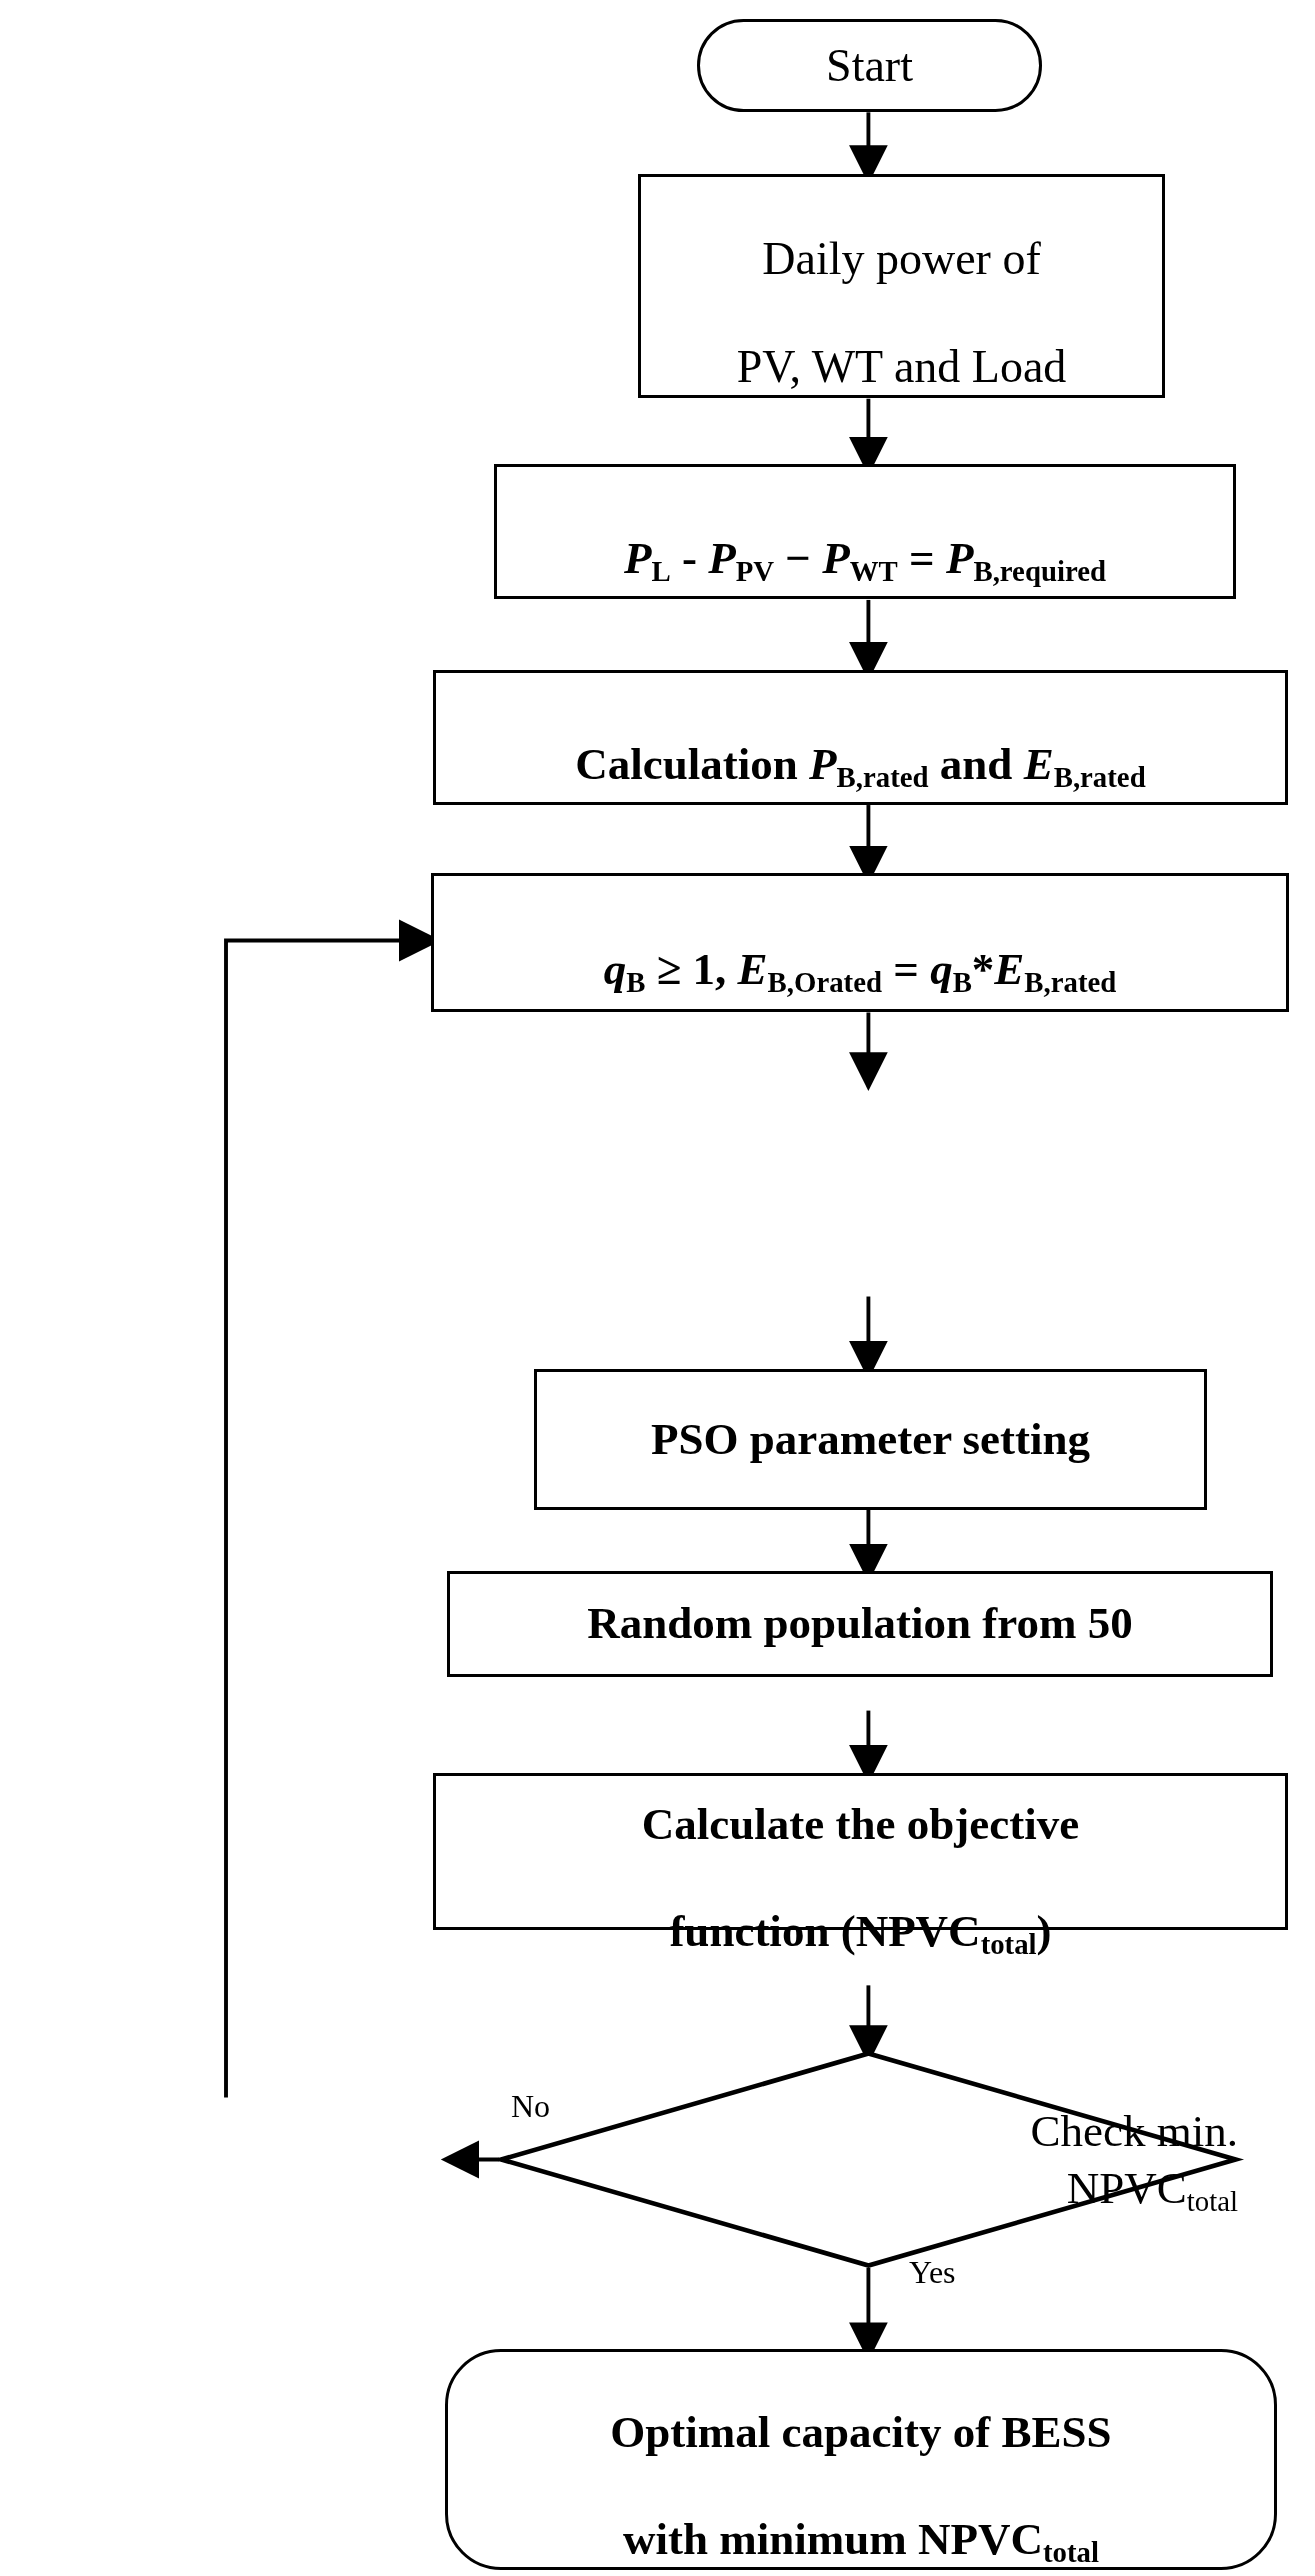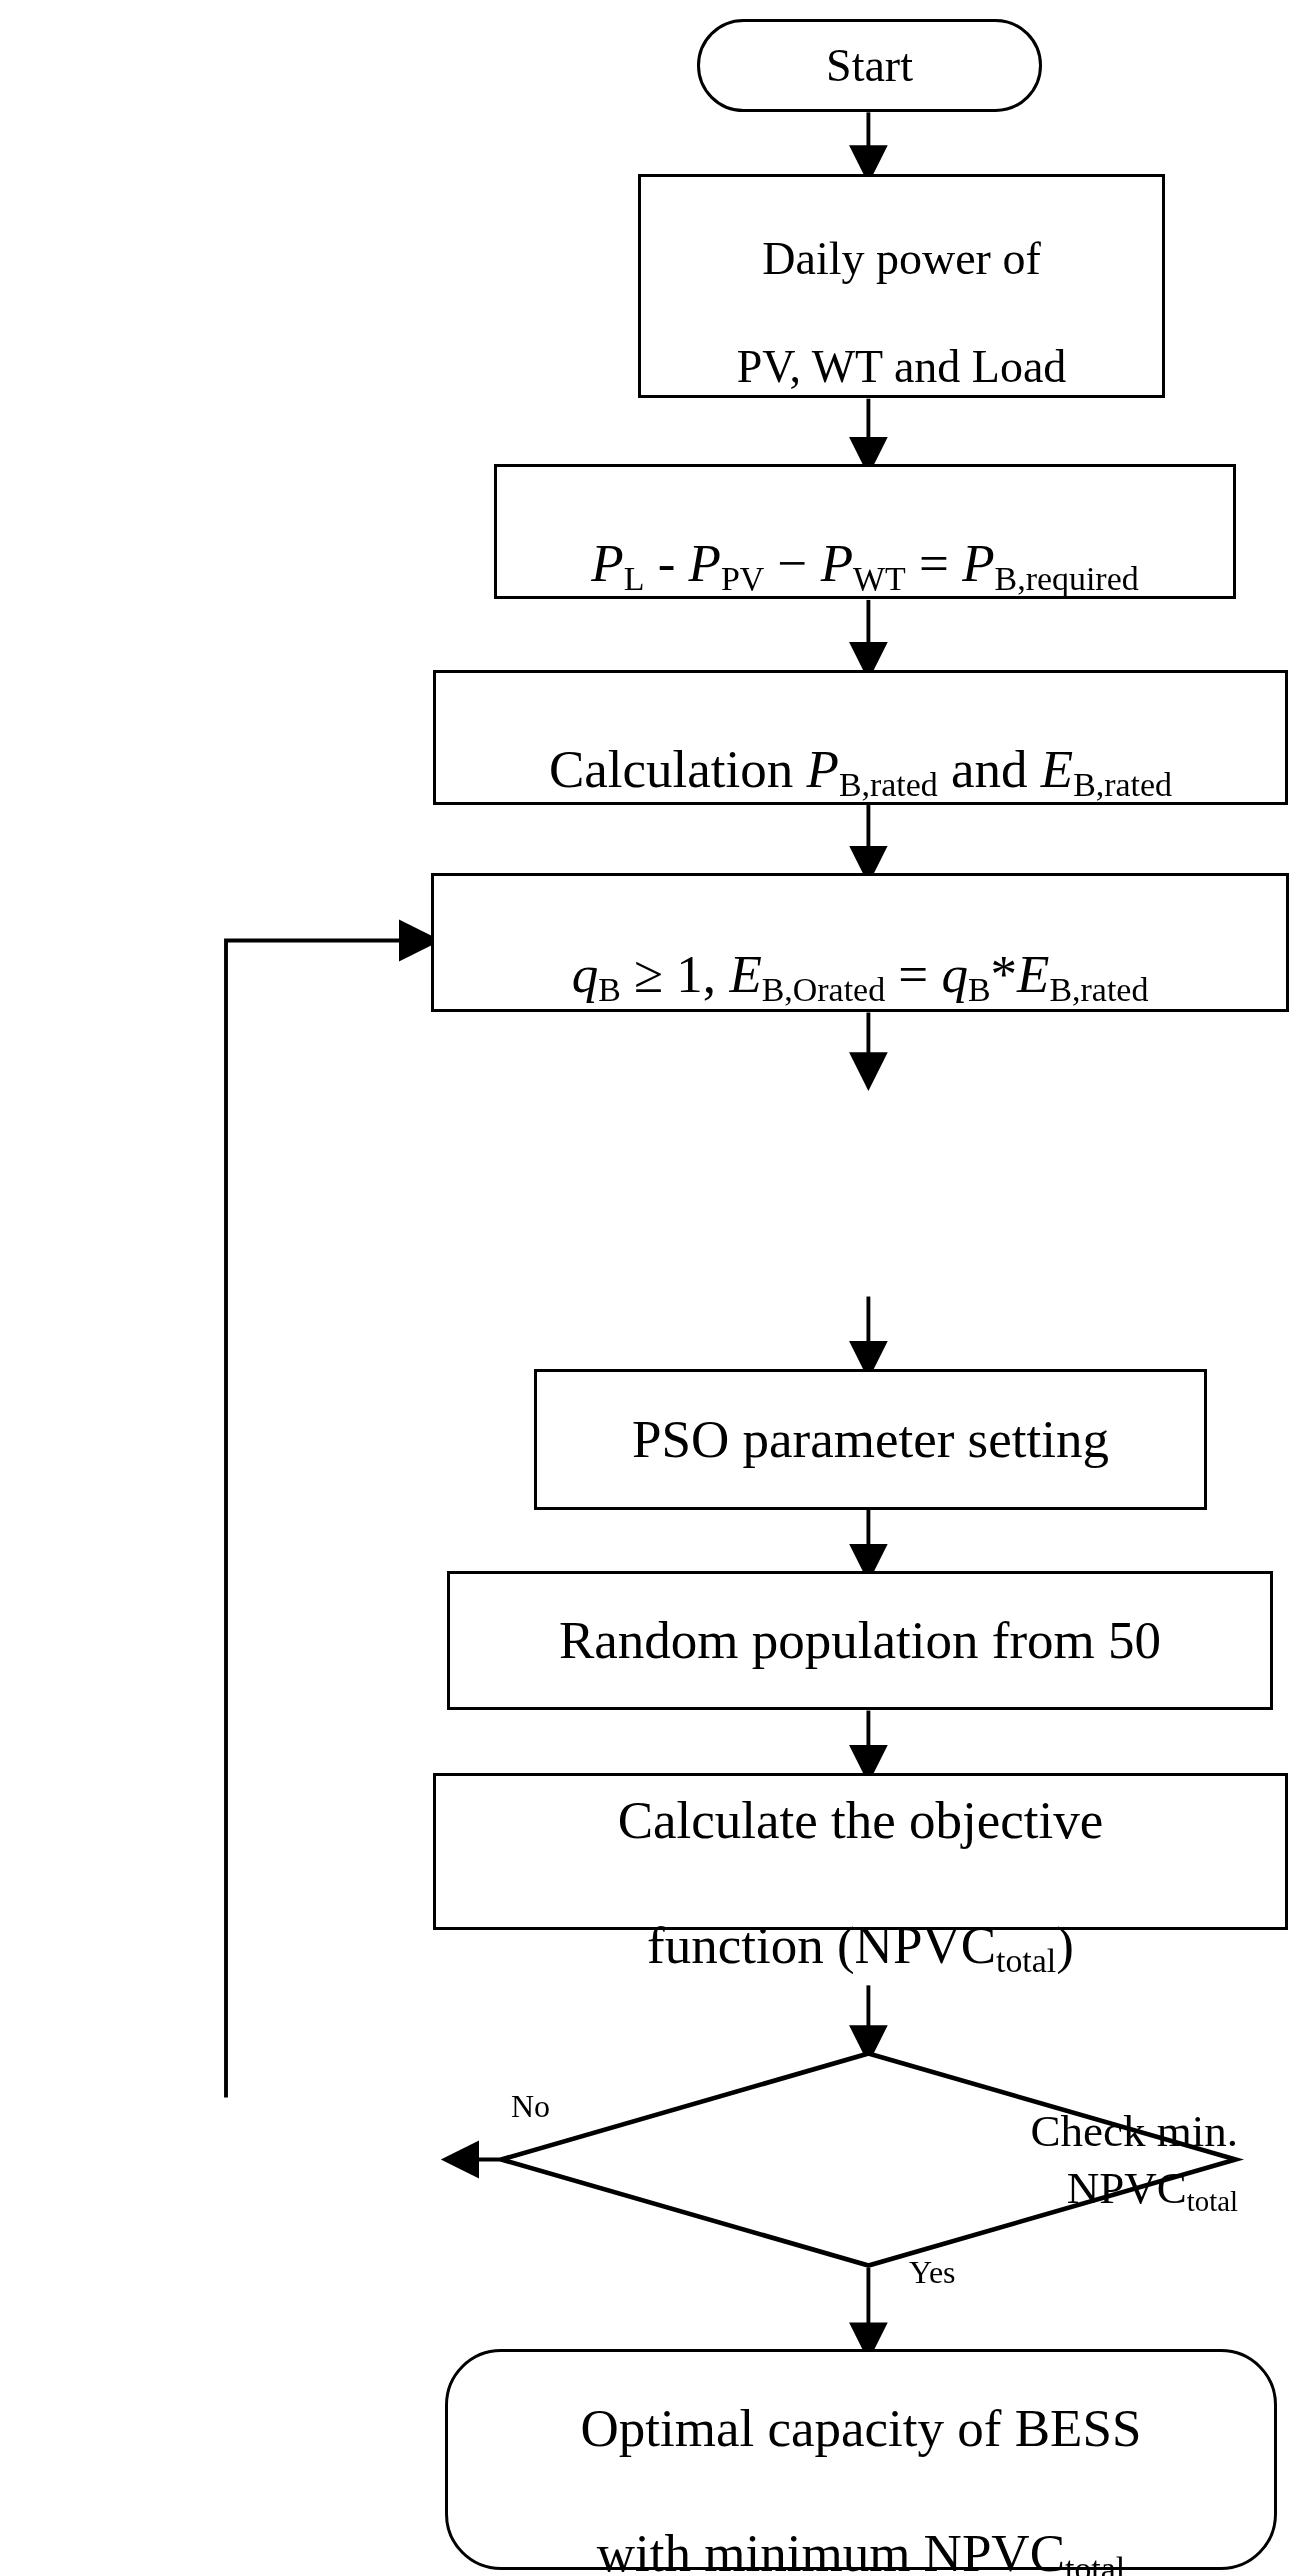--- a/index.html
+++ b/index.html
@@ -33,21 +33,21 @@
   }
   .node .txt {
     display: block;
     width: 100%;
     padding: 0 7.7px;
     box-sizing: border-box;
     white-space: pre-line;
   }
   .terminator { border-radius: 56px; }
   .process    { border-radius: 0; }
-  .f58 { font-size: 53px; }
+  .f58 { font-size: 45px; font-weight: bold; }
   .f60 { font-size: 46px; }
 
   sub { font-size: 0.64em; line-height: 0; vertical-align: -0.28em; }
   i   { font-style: italic; }
 
   
   .diamond-wrap {
     position: absolute;
     z-index: 3;
   }
@@ -151,21 +151,21 @@
     <span class="txt">
       <i>q</i><sub>B</sub><span> ≥ 1, </span><i>E</i><sub>B,Orated</sub><span> = </span><i>q</i><sub>B</sub><span>*</span><i>E</i><sub>B,rated</sub>
     </span>
   </div>
 
 
   <div class="node process f58" style="left:534px; top:1369px; width:673px; height:141px;">
     <span class="txt">PSO parameter setting</span>
   </div>
 
-  <div class="node process f58" style="left:447px; top:1571px; width:826px; height:139px;">
+  <div class="node process f58" style="left:447px; top:1571px; width:826px; height:106px;">
     <span class="txt">Random population from 50</span>
   </div>
 
   <div class="node process f58" style="left:433px; top:1773px; width:855px; height:157px;">
     <span class="txt">
       <span>Calculate the objective</span><br>
       <span><span>function (NPVC</span><sub>total</sub><span>)</span></span>
     </span>
   </div>
 

